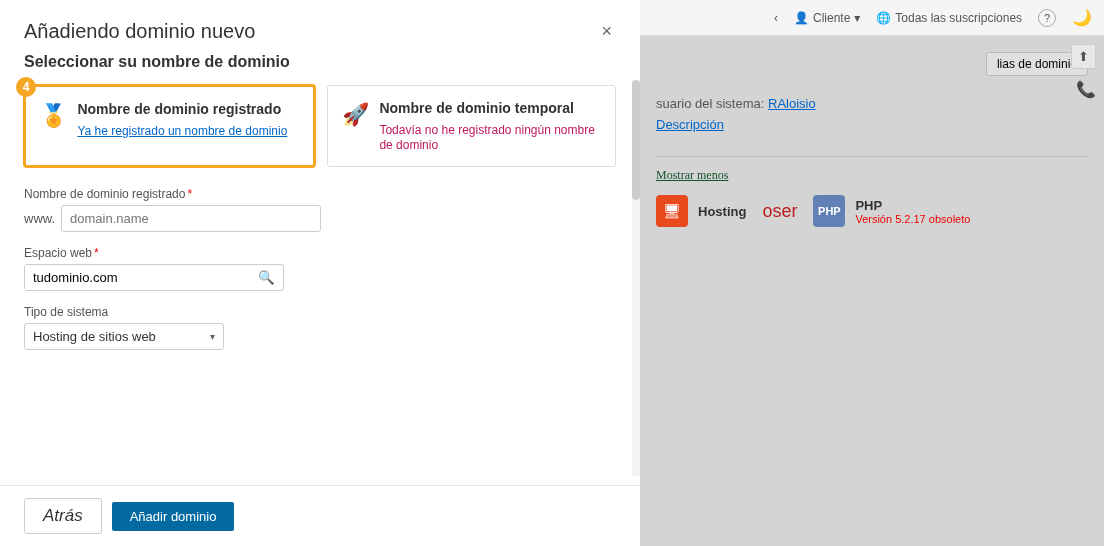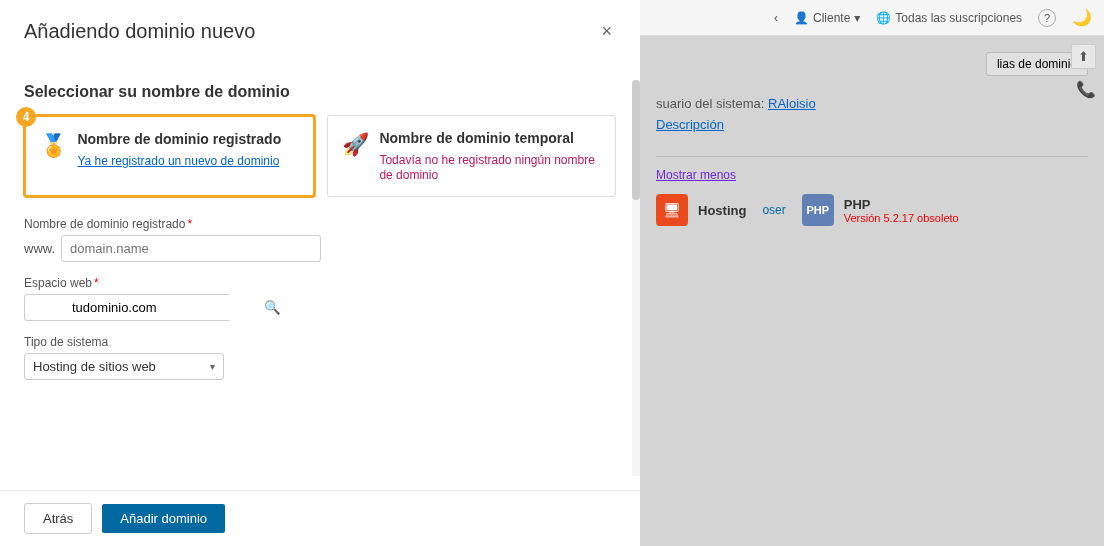--- a/index.html
+++ b/index.html
@@ -15,21 +15,20 @@
 
     
     .modal-panel {
       width: 640px;
       height: 546px;
       background: #fff;
       display: flex;
       flex-direction: column;
       position: relative;
       box-shadow: 2px 0 8px rgba(0,0,0,0.15);
-      gap: 30px;
     }
 
     .modal-header {
       padding: 20px 24px 10px 24px;
       display: flex;
       justify-content: space-between;
       align-items: flex-start;
     }
 
     .modal-title {
@@ -169,22 +168,21 @@
       font-size: 13px;
       color: #aaa;
       width: 260px;
     }
 
     .input-with-search {
       display: flex;
       align-items: center;
       border: 1px solid #ccc;
       border-radius: 3px;
-      width: 207px;
-      padding-left: 39px;
+      width: 260px;
     }
 
     .input-with-search input {
       border: none;
       padding: 5px 8px;
       font-size: 13px;
       flex: 1;
       outline: none;
     }
 
@@ -254,23 +252,24 @@
       display: flex;
       gap: 10px;
       align-items: center;
     }
 
     .btn-secondary {
       background: #fff;
       border: 1px solid #ccc;
       border-radius: 3px;
       padding: 7px 18px;
-      font-size: 13px;
-      color: #333;
-      cursor: pointer;
+      font-size: 17px;
+      color: #333;
+      cursor: pointer;
+      font-style: italic;
     }
 
     .btn-primary {
       background: #0369a1;
       border: none;
       border-radius: 2px;
       padding: 7px 18px;
       font-size: 13px;
       color: #fff;
       cursor: pointer;
@@ -336,26 +335,27 @@
     }
 
     .divider {
       border: none;
       border-top: 1px solid #bbb;
       margin: 10px 0;
     }
 
     .show-less-btn {
       font-size: 12px;
-      color: #6d28d9;
+      color: #14532d;
       text-decoration: underline;
       cursor: pointer;
       background: none;
       border: none;
       padding: 0;
+      font-family: Liberation Serif, serif;
     }
 
     
     .cards-row {
       display: flex;
       gap: 16px;
       margin-top: 12px;
     }
 
     .card-item {
@@ -437,21 +437,21 @@
     <div class="step-label">Seleccionar su nombre de dominio</div>
 
     <div class="domain-options">
 
       <div class="domain-option selected">
         <div class="step-number">4</div>
         <div class="domain-option-inner">
           <span class="option-icon">🏅</span>
           <div>
             <div class="option-title">Nombre de dominio registrado</div>
-            <span class="option-desc">Ya he registrado un nuevo de dominio</span>
+            <span class="option-desc">Ya he registrado un nombre de dominio</span>
           </div>
         </div>
       </div>
 
       <div class="domain-option">
         <div class="domain-option-inner">
           <span class="option-icon option-icon-blue">🚀</span>
           <div>
             <div class="option-title">Nombre de dominio temporal</div>
             <span class="option-desc-plain">Todavía no he registrado ningún nombre de dominio</span>
@@ -565,21 +565,21 @@
       <div class="card-item">
         <div class="card-icon card-icon-hosting">
           <span style="color:#fff;font-size:14px;">🖥</span>
         </div>
         <div>
           <div class="card-label">Hosting</div>
         </div>
       </div>
 
       <div class="card-item">
-        <span style="font-size:12px;color:#0369a1;">oser</span>
+        <span style="font-size:18px;color:#b91c1c;">oser</span>
       </div>
 
       <div class="card-item">
         <div class="card-icon card-icon-php">PHP</div>
         <div>
           <div class="card-label">PHP</div>
           <div class="card-sublabel obsolete-badge">Versión 5.2.17 obsoleto</div>
         </div>
       </div>
     </div>

